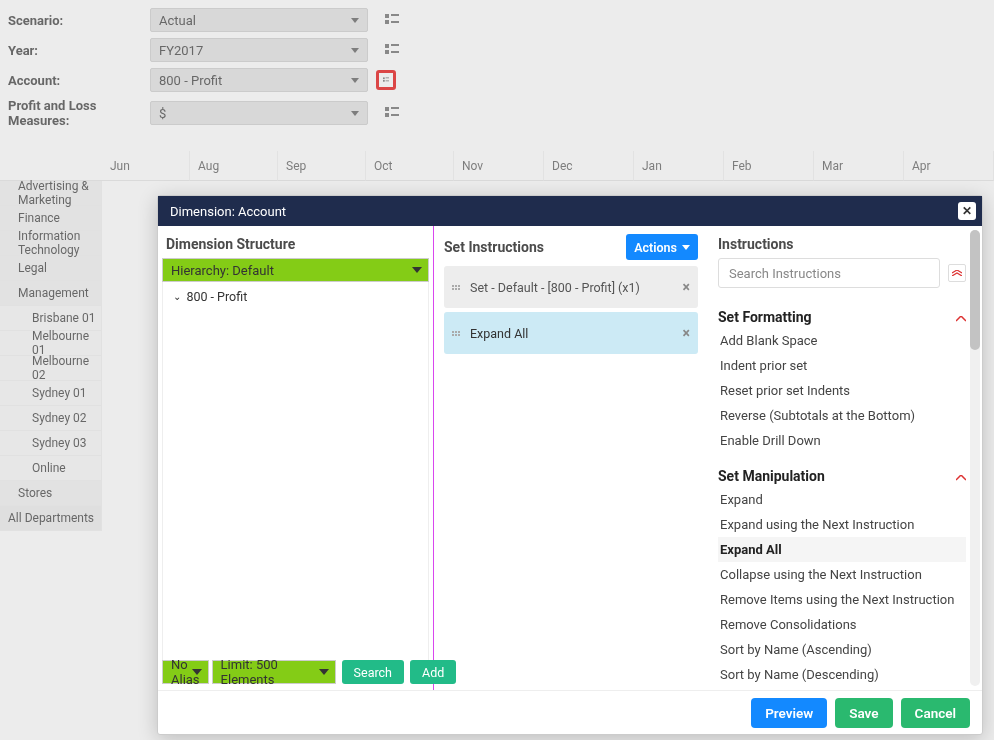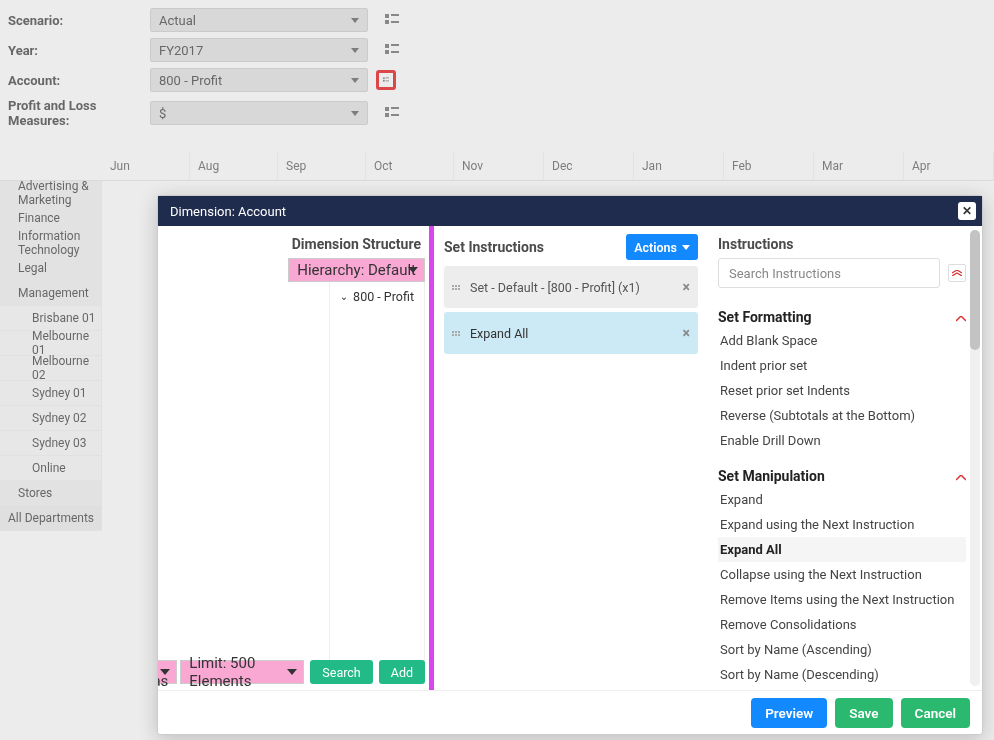--- a/index.html
+++ b/index.html
@@ -169,40 +169,40 @@
       display: flex;
       overflow: hidden;
       position: relative;
     }
 
     .col {
       padding: 8px 10px;
       display: flex;
       flex-direction: column;
     }
-    .col1 { width: 276px; border-right: 5px solid #d946ef; padding:8px 4px 4px 4px;align-items:flex-end;}
+    .col1 { width: 276px; border-right: 1px solid #d946ef; padding:8px 4px 4px 4px;}
     .col2 { width: 274px; }
     .col3 { flex: 1; padding-right: 16px;}
 
     .col-header {
       font-weight: 700;
       color: #4b4b4b;
       font-size: 14px;
       padding: 2px 4px 6px 4px;
     }
 
     .hier-select {
       border: 1px solid #ccc;
       height: 24px;
       display: flex;
       align-items: center;
       padding: 0 8px;
       position: relative;
-      font-size: 15px;
-      background:#f9a8d4;
+      font-size: 13px;
+      background:#84cc16;
     }
     .hier-select::after {
       content: "";
       position: absolute;
       right: 6px;
       top: 50%;
       margin-top: -3px;
       border-left: 5px solid transparent;
       border-right: 5px solid transparent;
       border-top: 6px solid #333;

